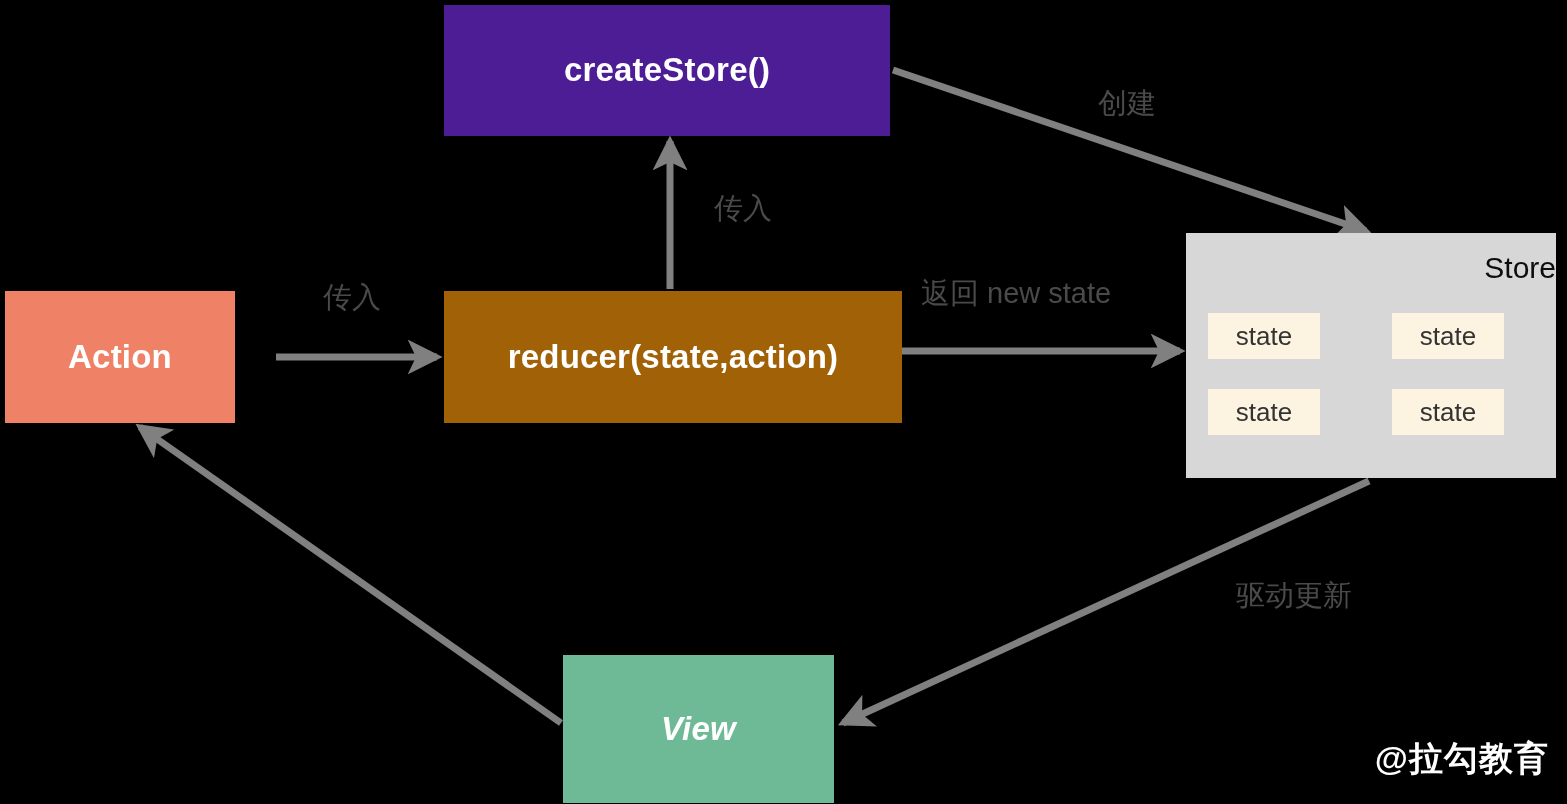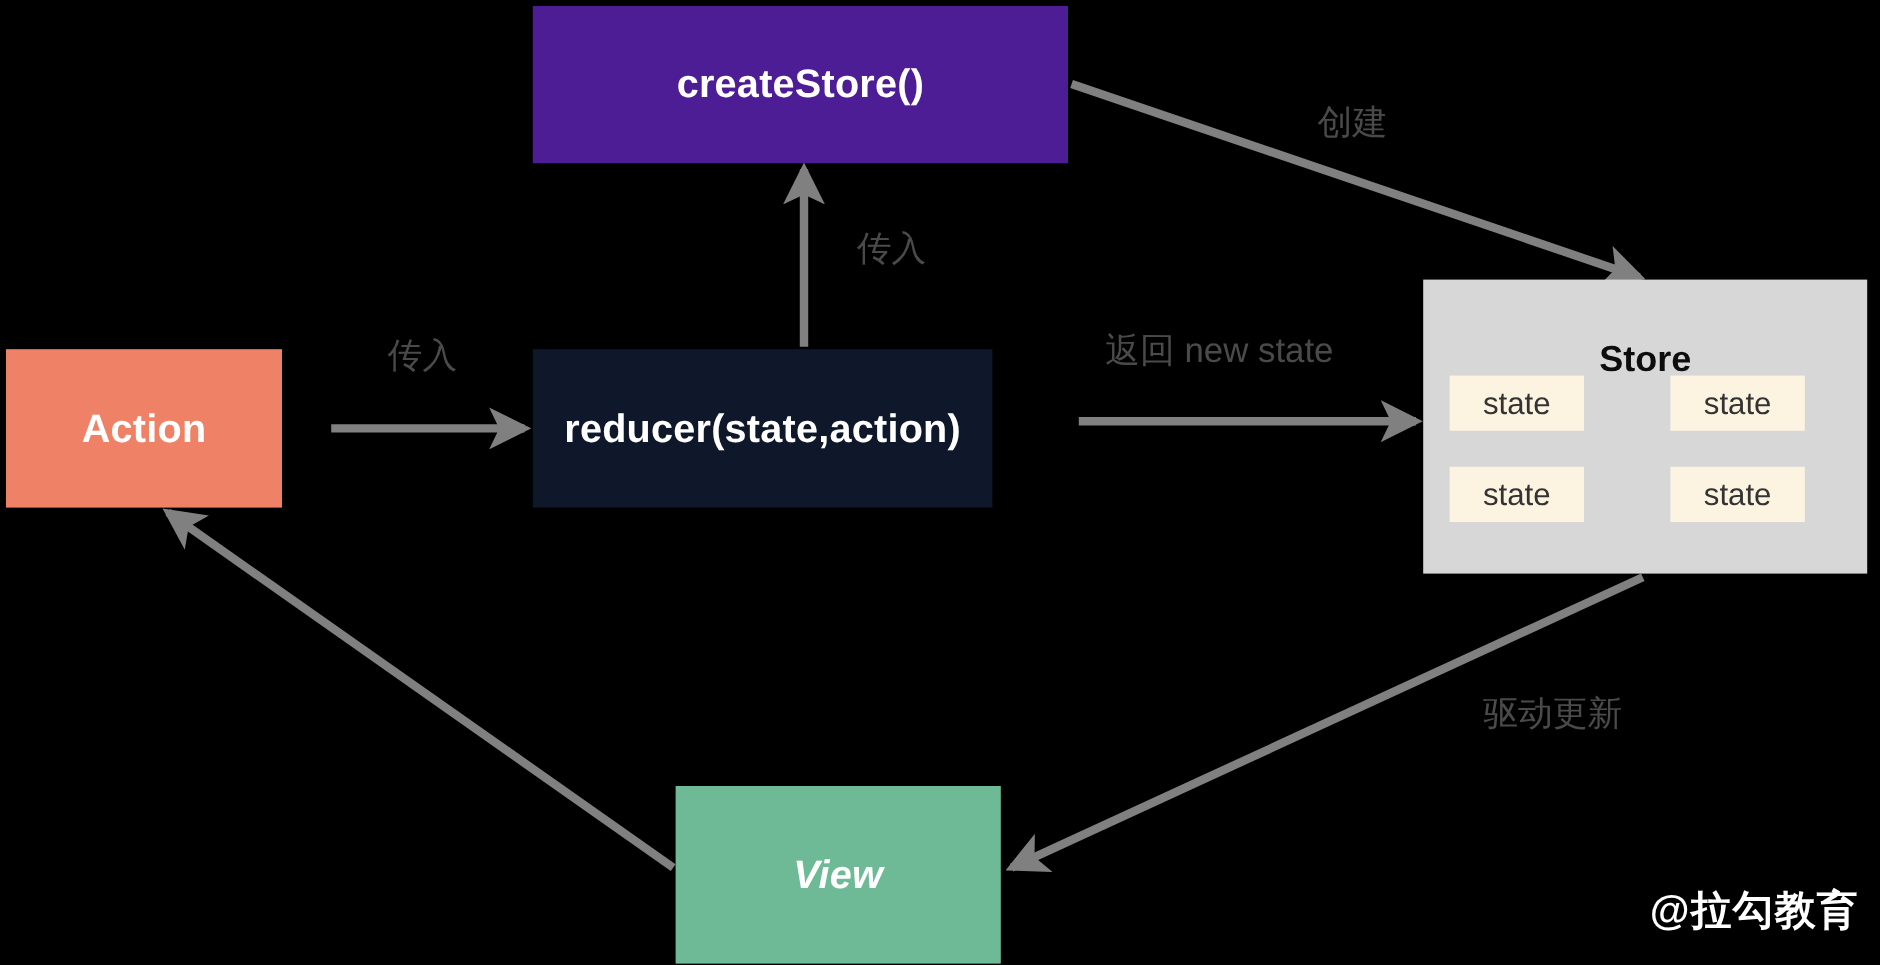--- a/index.html
+++ b/index.html
@@ -48,23 +48,23 @@
     top: 291px;
     width: 230px;
     height: 132px;
     background: #ef8266;
   }
   #node-action .node-label { font-size: 33px; }
 
   #node-reducer {
     left: 444px;
     top: 291px;
-    width: 383px;
+    width: 458px;
     height: 132px;
-    background: #0f172a;
+    background: #a16207;
   }
   #node-reducer .node-label { font-size: 33px; }
 
   #node-view {
     left: 563px;
     top: 655px;
     width: 271px;
     height: 148px;
     background: #6fba96;
   }
@@ -78,25 +78,24 @@
     width: 370px;
     height: 245px;
     background: #d7d7d7;
     box-sizing: border-box;
   }
   #store-title {
     position: absolute;
     top: 18px;
     left: 0;
     width: 100%;
-    text-align: center;
+    text-align: right;
     font-size: 30px;
-    font-weight: bold;
+    font-weight: normal;
     color: #0d0d0d;
-    margin-top: 32px;
   }
   .state-box {
     position: absolute;
     width: 112px;
     height: 46px;
     background: #fcf4e1;
     display: flex;
     align-items: center;
     justify-content: center;
     font-size: 26px;

